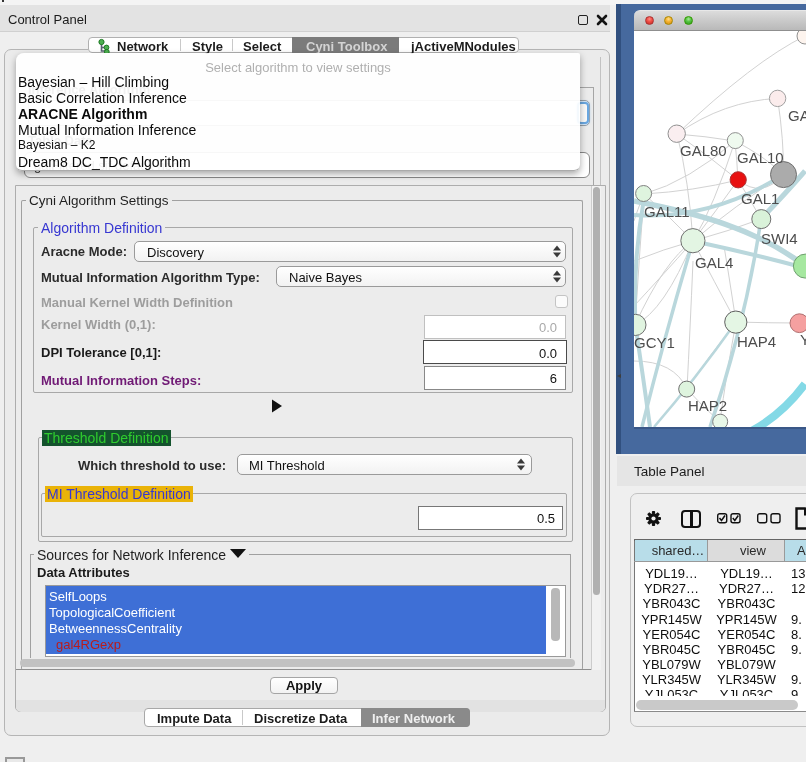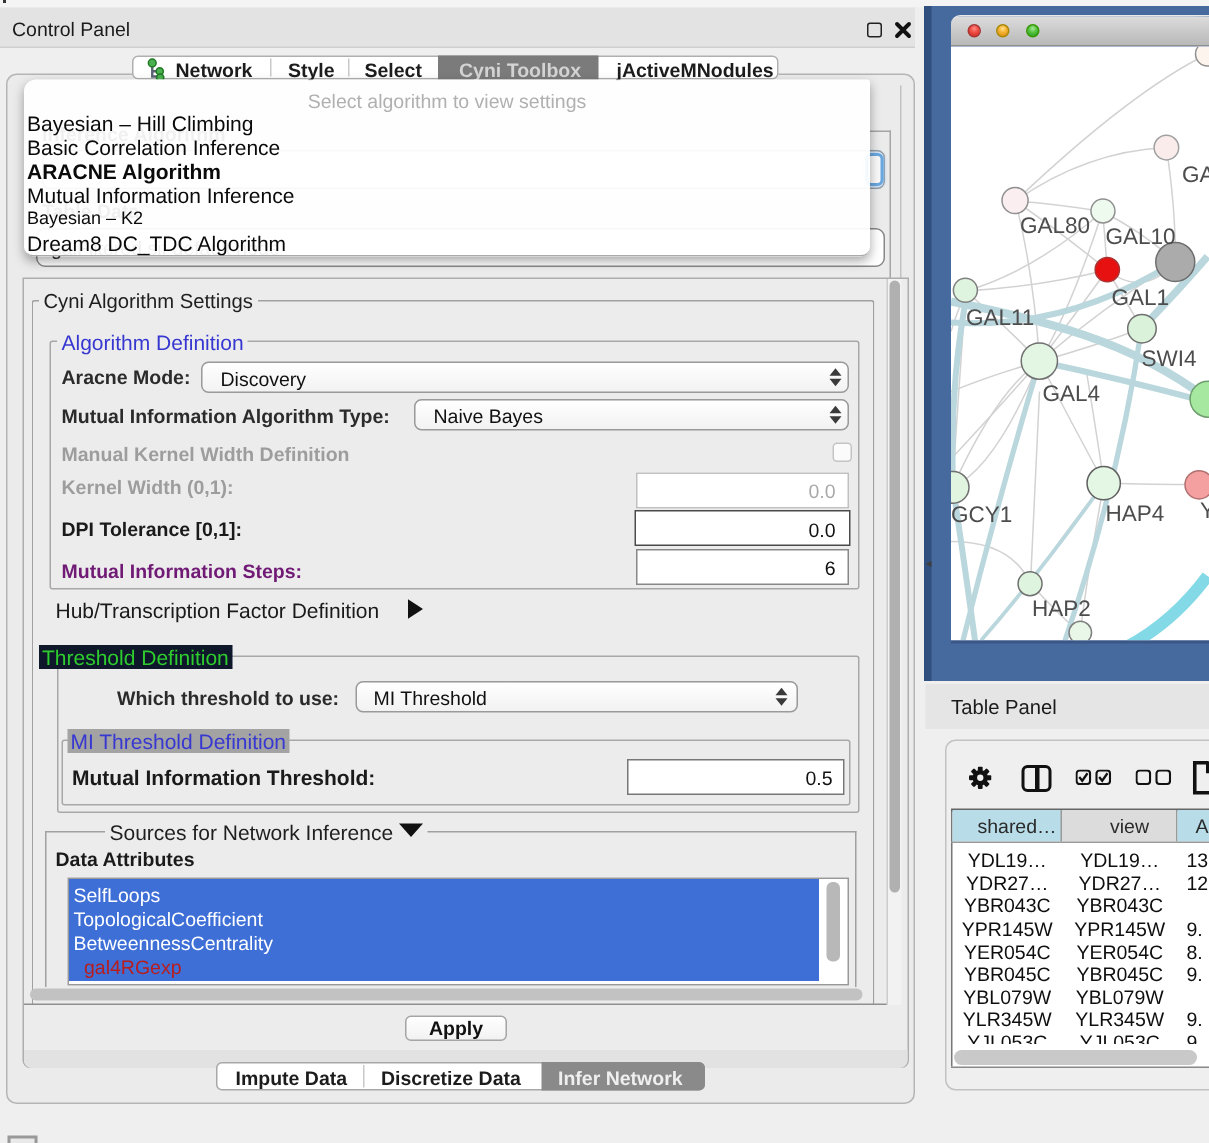--- a/index.html
+++ b/index.html
@@ -259,45 +259,43 @@
 <div class="abs" style="left:424px;top:320px;width:133px;font-size:13px;color:#a9a9a9;text-align:right;">0.0</div>
 
 <div class="abs" style="left:41px;top:345px;font-size:13px;font-weight:bold;color:#1a1a1a;">DPI Tolerance [0,1]:</div>
 <div class="abs" style="left:423px;top:340px;width:144px;height:24px;background:#fff;border:1.5px solid #4a4a4a;"></div>
 <div class="abs" style="left:423px;top:345.5px;width:134px;font-size:13px;color:#111;text-align:right;">0.0</div>
 
 <div class="abs" style="left:41px;top:373px;font-size:13px;font-weight:bold;color:#701a75;">Mutual Information Steps:</div>
 <div class="abs" style="left:424px;top:365.5px;width:142px;height:24px;background:#fff;border:1px solid #888;"></div>
 <div class="abs" style="left:424px;top:371px;width:133px;font-size:13px;color:#111;text-align:right;">6</div>
 
-<div class="abs" style="left:37px;top:399px;font-size:14px;color:#1a1a1a;">Hub/Transcription Factor Definition</div>
 <svg class="abs" style="left:270px;top:399px;" width="13" height="14" viewBox="0 0 13 14">
       <path d="M2 0.5 L12 7 L2 13.5 Z" fill="#111"></path>
     </svg>
 
 <div class="abs" style="left:38px;top:437px;width:535px;height:105px;border:1px solid #a8a8a8;border-radius:2px;"></div>
-<div class="abs" style="left:26px;top:430px;font-size:14px;color:#2ecc2e;background:#0f172a;padding:0 2px;">Threshold Definition</div>
+<div class="abs" style="left:42px;top:430px;font-size:14px;color:#2ecc2e;background:#14532d;padding:0 2px;">Threshold Definition</div>
 
 <div class="abs" style="left:78px;top:458px;font-size:13px;font-weight:bold;color:#2b2b2b;">Which threshold to use:</div>
 <div class="abs combo" style="left:237px;top:454px;width:295px;height:21px;"></div>
 <div class="abs" style="left:249px;top:458px;font-size:13px;color:#111;">MI Threshold</div>
 <svg class="abs" style="left:516px;top:458px;" width="10" height="13" viewBox="0 0 10 13">
       <path d="M5 0.5 L9 5.5 H1 Z" fill="#3a3a3a"></path>
       <path d="M5 12.5 L1 7.5 H9 Z" fill="#3a3a3a"></path>
     </svg>
 
 <div class="abs" style="left:41px;top:493px;width:526px;height:44px;border:1px solid #a8a8a8;border-radius:2px;"></div>
-<div class="abs" style="left:45px;top:486px;font-size:14px;color:#3737d1;background:#a3a3a3;padding:0 2px;">MI Threshold Definition</div>
-
-<div class="abs" style="left:48px;top:510px;font-size:14px;font-weight:bold;color:#1a1a1a;">Mutual Information Threshold:</div>
+<div class="abs" style="left:45px;top:486px;font-size:14px;color:#3737d1;background:#eab308;padding:0 2px;">MI Threshold Definition</div>
+
 <div class="abs" style="left:418px;top:506px;width:145px;height:24px;background:#fff;border:1px solid #777;"></div>
 <div class="abs" style="left:418px;top:511px;width:137px;font-size:13px;color:#111;text-align:right;">0.5</div>
 
 <div class="abs" style="left:30px;top:554px;width:541px;height:104px;border:1px solid #a0a0a0;border-bottom:none;"></div>
-<div class="abs" style="left:34px;top:547px;font-size:14px;color:#1f1f1f;background:#ececec;padding:0 3px;margin-left:36px;">Sources for Network Inference <span style="display:inline-block;vertical-align:2px;width:0;height:0;border-left:8px solid transparent;border-right:8px solid transparent;border-top:9px solid #111;"></span></div>
+<div class="abs" style="left:34px;top:547px;font-size:14px;color:#1f1f1f;background:#ececec;padding:0 3px;">Sources for Network Inference <span style="display:inline-block;vertical-align:2px;width:0;height:0;border-left:8px solid transparent;border-right:8px solid transparent;border-top:9px solid #111;"></span></div>
 
 <div class="abs" style="left:37px;top:565px;font-size:13px;font-weight:bold;color:#1a1a1a;">Data Attributes</div>
 
 <div class="abs" style="left:45px;top:585px;width:521px;height:72px;background:#fff;border:1px solid #999;"></div>
 <div class="abs" style="left:46px;top:586px;width:500px;height:68px;background:#3e6fd6;"></div>
 <div class="abs" style="left:49px;top:589px;font-size:13px;color:#fff;">SelfLoops</div>
 <div class="abs" style="left:49px;top:605px;font-size:13px;color:#fff;">TopologicalCoefficient</div>
 <div class="abs" style="left:49px;top:621px;font-size:13px;color:#fff;">BetweennessCentrality</div>
 <div class="abs" style="left:56px;top:637px;font-size:13px;color:#b91c1c;">gal4RGexp</div>
 <div class="abs" style="left:551px;top:588px;width:9px;height:53px;background:#b8b8b8;border-radius:4px;"></div>

